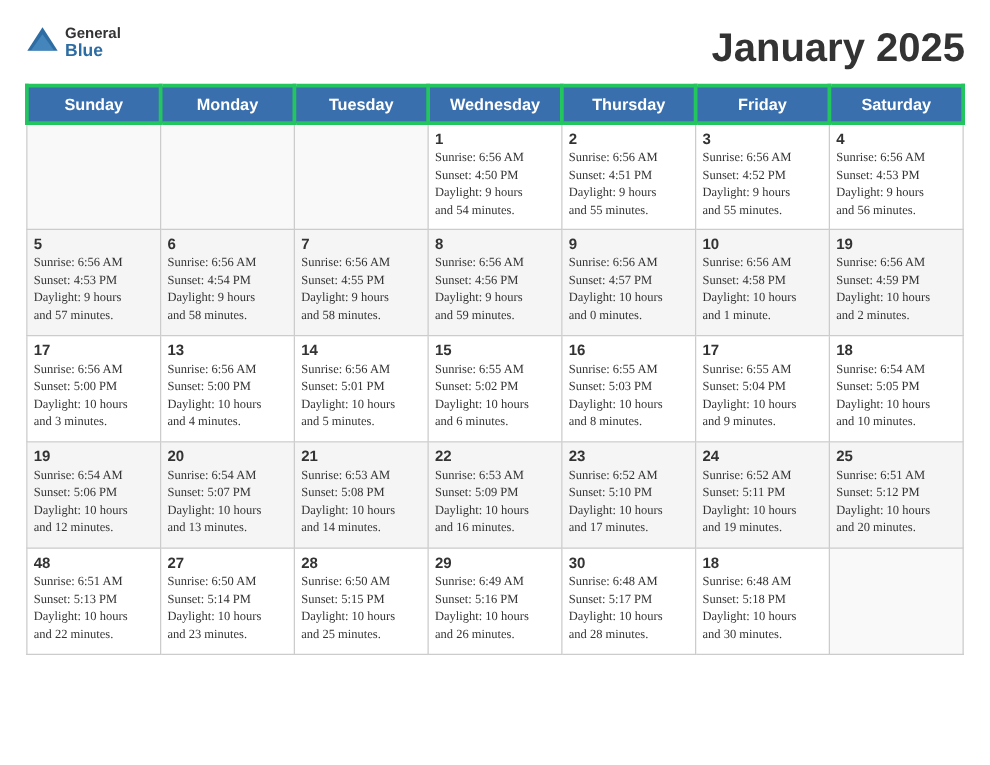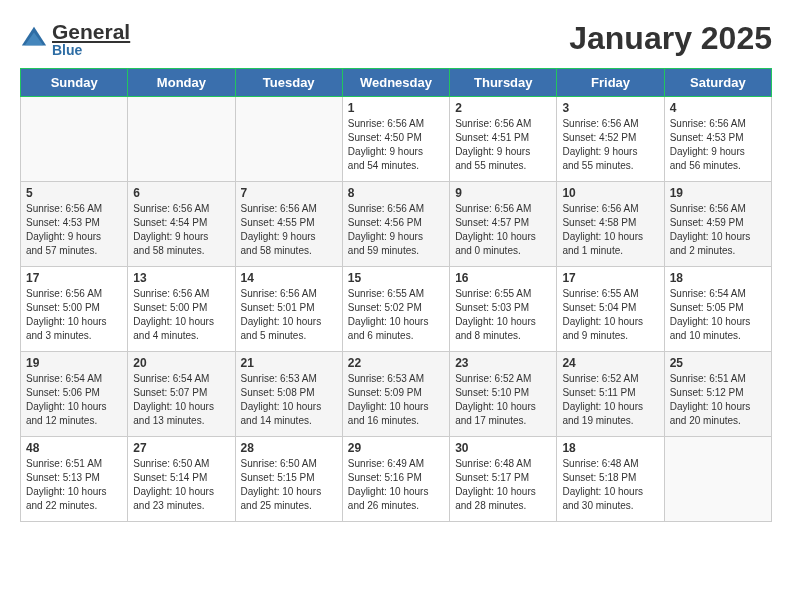--- a/index.html
+++ b/index.html
@@ -20,24 +20,23 @@
       display: flex;
       align-items: center;
       gap: 4px;
     }
     .logo-text {
       display: flex;
       flex-direction: column;
       line-height: 1.1;
     }
     .logo-general {
-      font-size: 21px;
-      font-weight: bold;
-      color: #333;
-      text-decoration: underline;
+      font-size: 12px;
+      font-weight: bold;
+      color: #333;
     }
     .logo-blue {
       font-size: 14px;
       font-weight: bold;
       color: #2e6da4;
     }
     .logo-icon {
       width: 28px;
       height: 28px;
     }
@@ -58,21 +57,21 @@
       border-collapse: collapse;
       table-layout: fixed;
     }
     thead tr th {
       background-color: #3a6fad;
       color: #fff;
       font-size: 13px;
       font-weight: bold;
       padding: 6px 4px;
       text-align: center;
-      border: 1px solid #22c55e;
+      border: 3px solid #22c55e;
     }
     tbody tr td {
       vertical-align: top;
       border: 1px solid #ccc;
       padding: 4px 5px;
       font-size: 10.5px;
       color: #333;
       height: 85px;
     }
     tbody tr:nth-child(even) {
@@ -85,20 +84,21 @@
       font-size: 12px;
       font-weight: bold;
       color: #333;
       display: block;
       margin-bottom: 2px;
     }
     .day-info {
       font-size: 10px;
       color: #333;
       line-height: 1.4;
+      font-family: Liberation Serif, serif;
     }
     .empty-cell {
       background-color: #f9f9f9;
     }
   </style>
 </head>
 <body>
 
 <div class="header">
   <div class="logo">

